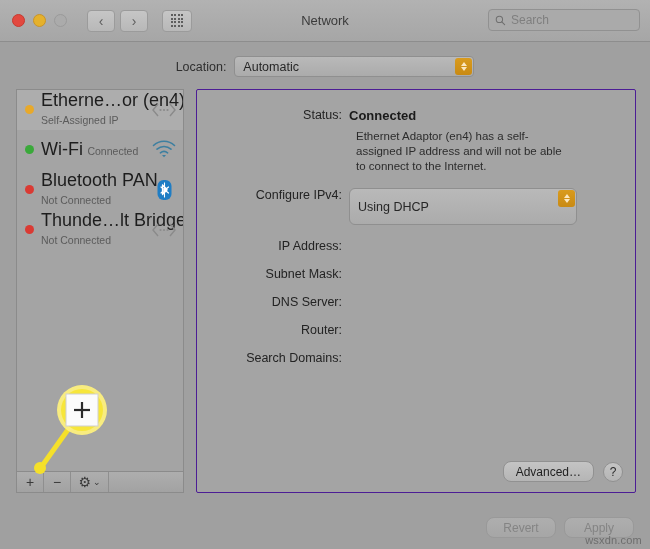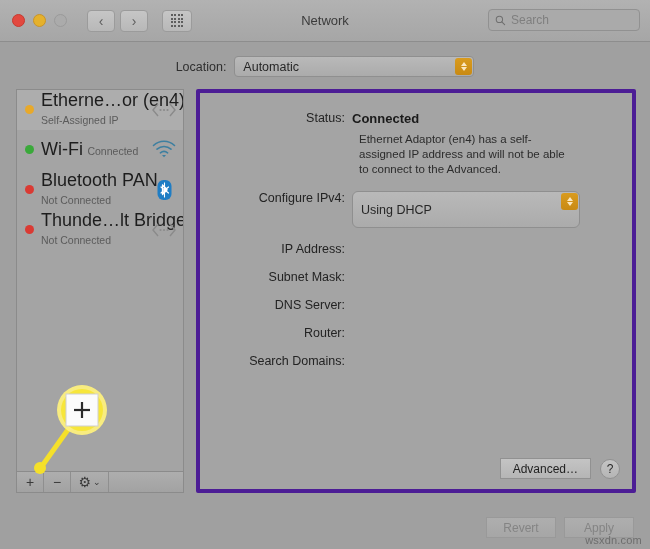--- a/index.html
+++ b/index.html
@@ -221,21 +221,21 @@
     line-height: 1;
   }
   .tbtn.gear { width: 38px; gap: 2px; }
   .tbtn.filler { flex: 1; border-right: 0; }
 
   
   .detail {
     flex: 1;
     margin-left: 12px;
     background: #a4a4a4;
-    border: 4px solid #4c1d95;
+    border: 1px solid #4c1d95;
     border-radius: 2px;
     position: relative;
     padding: 18px 14px 0 0;
   }
   .frow {
     display: flex;
     margin-bottom: 14px;
   }
   .frow .flabel {
     width: 152px;
@@ -270,21 +270,21 @@
     bottom: 10px;
     display: flex;
     align-items: center;
     gap: 9px;
   }
   .pushbtn {
     height: 21px;
     padding: 0 12px;
     background: linear-gradient(to bottom, #c4c4c4, #b5b5b5);
     border: 1px solid #919191;
-    border-radius: 0;
+    border-radius: 8px;
     font-size: 12px;
     color: #1f1f1f;
     display: flex; align-items: center; justify-content: center;
   }
   .helpbtn {
     width: 20px; height: 20px;
     border-radius: 50%;
     background: linear-gradient(to bottom, #c4c4c4, #b5b5b5);
     border: 1px solid #919191;
     font-size: 12px;
@@ -477,21 +477,21 @@
       </div>
     </div>
 
     <div class="detail">
 
       <div class="frow">
         <span class="flabel">Status:</span>
         <span class="fvalue strong">Connected</span>
       </div>
 
-      <div class="helptext">Ethernet Adaptor (en4) has a self-assigned IP address and will not be able to connect to the Advanced.</div>
+      <div class="helptext">Ethernet Adaptor (en4) has a self-assigned IP address and will not be able to connect to the Internet.</div>
 
       <div class="frow">
         <span class="flabel">Configure IPv4:</span>
         <span class="fvalue">
           <span class="popup ipv4">
             <span>Using DHCP</span>
             <span class="stepper">
               <span class="chev up"></span>
                 <span class="chev down"></span>
             </span>

